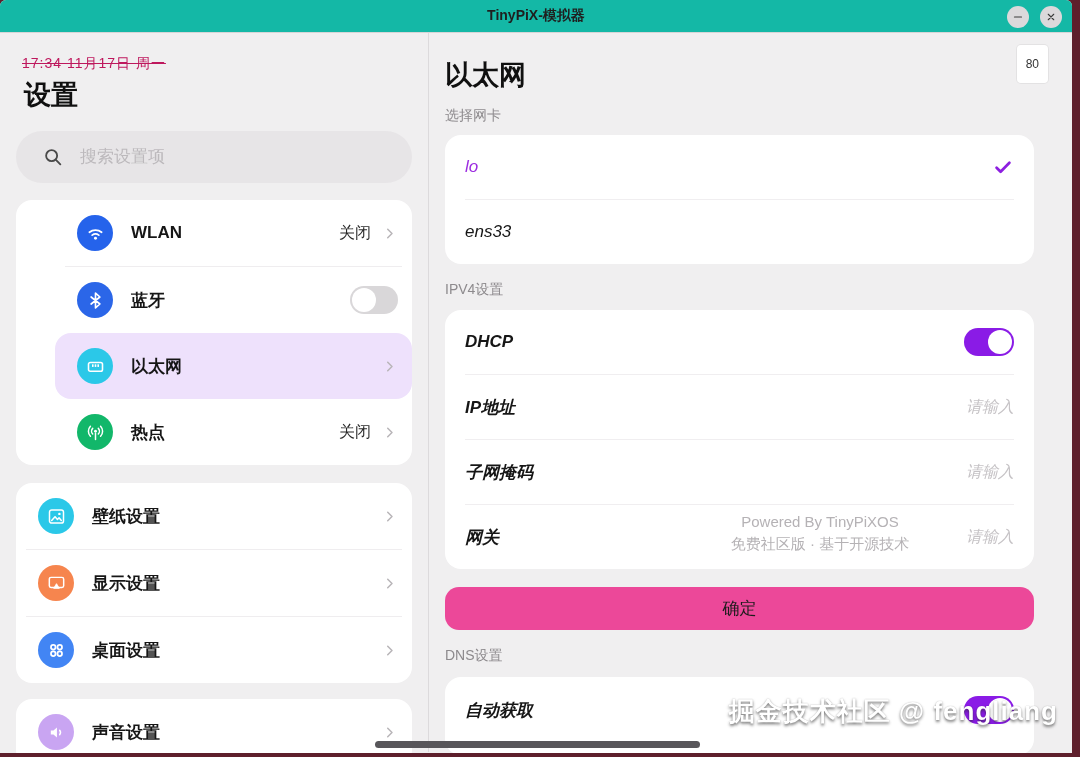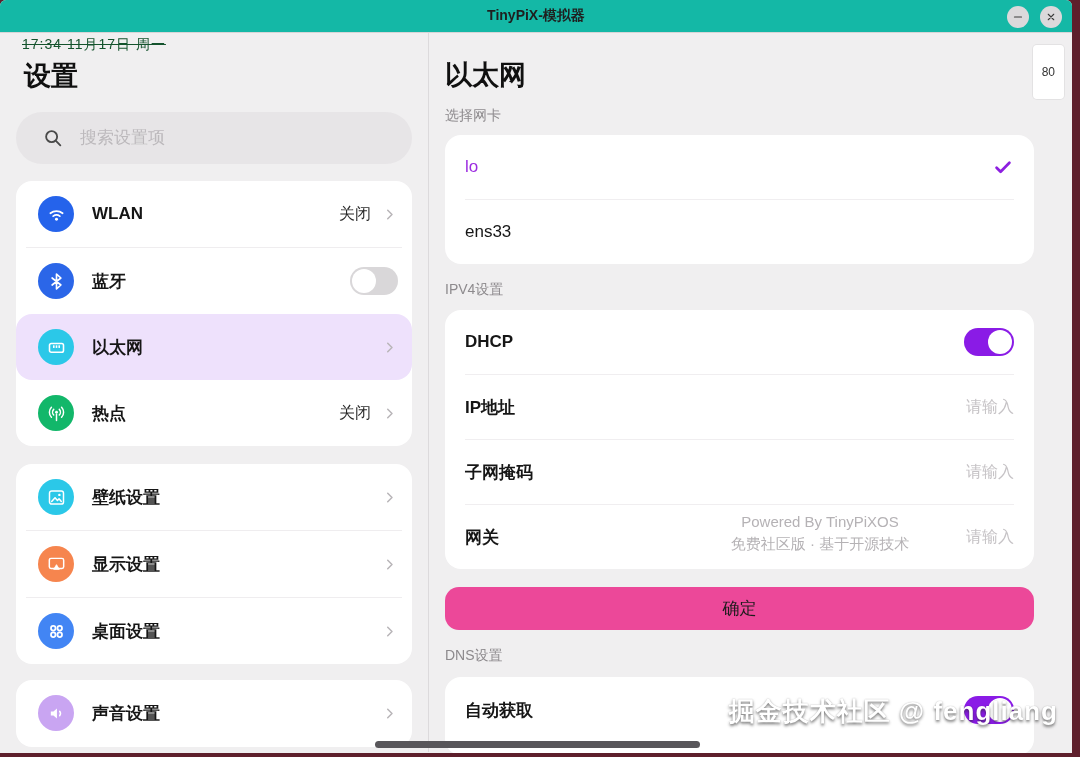--- a/index.html
+++ b/index.html
@@ -26,38 +26,38 @@
     display:flex; align-items:center; justify-content:center; cursor:pointer;
   }
   .wbtn svg{ width:12px; height:12px; }
   
   .content{ display:flex; height:719px; position:relative; }
   .sidebar{ width:428px; flex:none; padding:0 16px; position:relative; }
   .vdiv{ width:1px; background:#dcdadc; flex:none; }
   .panel{ flex:1; position:relative; padding:0 38px 0 16px; }
   
   .clock{
-    margin:3px 0 0 6px; font-size:14px; line-height:17px;
-    color:#14532d; text-decoration:line-through; letter-spacing:1px;
+    margin:22px 0 0 6px; font-size:14px; line-height:17px;
+    color:#be185d; text-decoration:line-through; letter-spacing:1px;
   }
   .side-title{ margin:8px 0 0 8px; font-size:27px; line-height:31px; font-weight:bold; color:#101010; }
   .search{
     margin-top:20px; height:52px; background:#e7e5e7; border-radius:26px;
     display:flex; align-items:center; padding:0 20px 0 26px; gap:16px;
   }
   .search svg{ width:22px; height:22px; flex:none; }
   .search input{
     flex:1; border:none; background:transparent; outline:none;
     font-size:17px; color:#333; font-family:inherit;
   }
   .search input::placeholder{ color:#bcb9bc; }
   .group-card{
     background:#fff; border-radius:16px; margin-top:18px; overflow:hidden; position:relative;
   }
-  .group-card.first{ margin-top:17px; }
+  .group-card.first{ margin-top:17px;padding-left:39px; }
   .group-card.last{ margin-top:16px; height:67px; }
   .srow{ height:66px; display:flex; align-items:center; padding:0 14px 0 22px; cursor:pointer; }
   .srow.selected{ background:#eee1fc; border-radius:16px; }
   .ic{
     width:36px; height:36px; border-radius:50%; flex:none;
     display:flex; align-items:center; justify-content:center; margin-right:18px;
   }
   .ic svg{ width:21px; height:21px; }
   .ic-wlan{ background:#2563eb; } .ic-bt{ background:#2b66e8; }
   .ic-eth{ background:#2bc8e8; } .ic-hot{ background:#12b76a; }
@@ -75,31 +75,31 @@
     content:""; position:absolute; right:2px; top:2px; width:24px; height:24px;
     border-radius:50%; background:#fff;
   }
   .toggle.off{ width:48px; height:28px; background:#d9d7d9; }
   .toggle.off::after{
     content:""; position:absolute; left:2px; top:2px; width:24px; height:24px;
     border-radius:50%; background:#fff;
   }
   
   .badge{
-    position:absolute; top:12px; right:8px; background:#fff; border-radius:4px;
-    padding:20px 9px; font-size:12px; color:#333; box-shadow:0 0 0 1px rgba(0,0,0,.05);
+    position:absolute; top:12px; right:24px; background:#fff; border-radius:4px;
+    padding:12px 9px; font-size:12px; color:#333; box-shadow:0 0 0 1px rgba(0,0,0,.05);
   }
   .panel-title{ margin-top:27px; font-size:27px; line-height:31px; font-weight:bold; color:#101010; }
   .sec-label{ margin-top:16px; font-size:14px; line-height:17px; color:#8d8a8d; }
   .sec-label.mt17{ margin-top:17px; }
   .pcard{ background:#fff; border-radius:16px; overflow:hidden; }
   .pcard.nic{ margin-top:11px; }
   .pcard.ipv4{ margin-top:12px; }
   .pcard.dns{ margin-top:13px; height:78px; }
-  .prow{ height:64px; display:flex; align-items:center; padding:0 20px; }
+  .prow{ height:64px; display:flex; align-items:center; padding:0 20px;font-style:italic; }
   .prow.h66{ height:66px; }
   .pdiv{ height:1px; background:#f0eef0; margin:0 20px; }
   .opt-name{ font-size:17px; color:#161616; }
   .opt-name.on{ color:#9c2ce0; }
   .check{ margin-left:auto; display:flex; }
   .check svg{ width:22px; height:22px; }
   .row-label{ font-size:17px; font-weight:600; color:#161616; }
   .ph-val{ margin-left:auto; font-size:16px; color:#c6c3c6; }
   .confirm-btn{
     margin-top:18px; height:43px; background:#ec4899; border-radius:14px;

